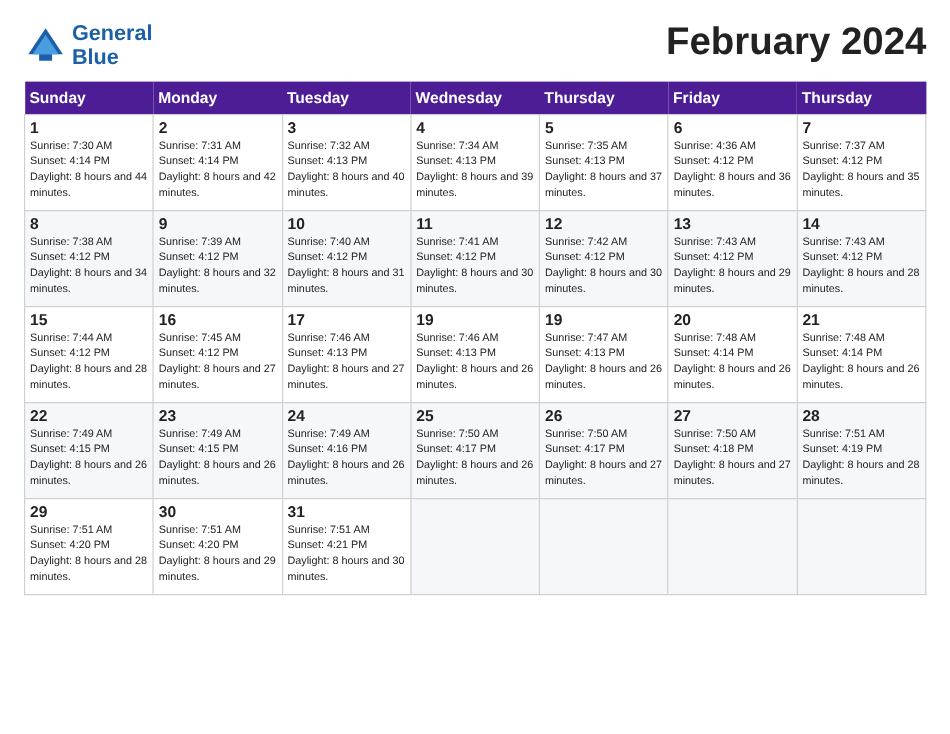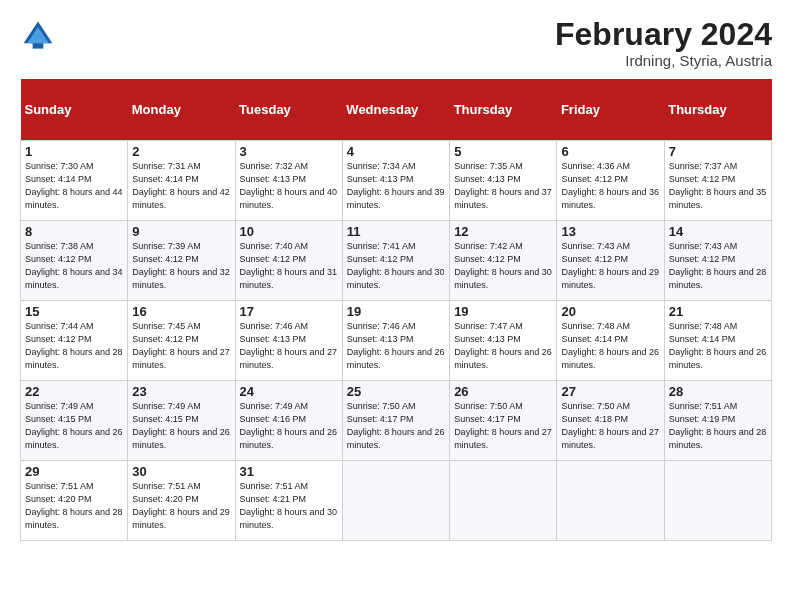--- a/index.html
+++ b/index.html
@@ -47,25 +47,25 @@
       font-size: 15px;
       color: #444;
       margin-top: 2px;
     }
     table {
       width: 100%;
       border-collapse: collapse;
       table-layout: fixed;
     }
     thead tr th {
-      background: #b91c1c;
+      background: #4c1d95;
       color: #fff;
       font-size: 13px;
       font-weight: bold;
-      padding: 23px 4px;
+      padding: 6px 4px;
       text-align: left;
     }
     tbody tr td {
       border: 1px solid #d0d0d0;
       vertical-align: top;
       padding: 3px 4px 3px 4px;
       font-size: 9.5px;
       color: #222;
       background: #fff;
       height: 80px;
@@ -92,24 +92,27 @@
 <body>
 
 <div class="container">
   <div class="header-row">
     <div class="logo">
       <svg class="logo-icon" viewBox="0 0 40 40">
         <polygon points="20,4 36,28 4,28" fill="#1a5fa8"></polygon>
         <polygon points="20,10 32,28 8,28" fill="#4a9de0"></polygon>
         <rect x="14" y="28" width="12" height="6" fill="#1a5fa8"></rect>
       </svg>
+      <div class="logo-text">
+        <span>General</span><br>
+        <span>Blue</span>
+      </div>
     </div>
     <div class="title-block">
       <div class="month-title">February 2024</div>
-      <div class="location">Irdning, Styria, Austria</div>
     </div>
   </div>
 
   <table>
     <thead>
       <tr>
         <th>Sunday</th>
         <th>Monday</th>
         <th>Tuesday</th>
         <th>Wednesday</th>

